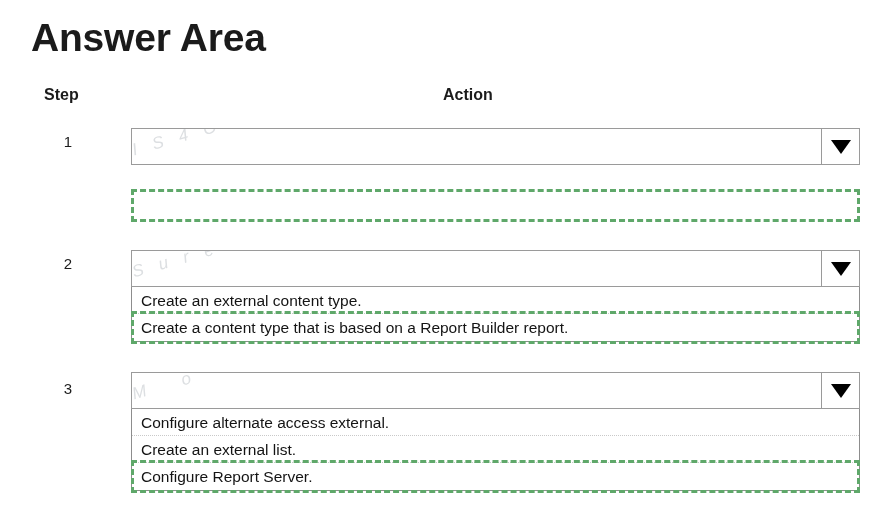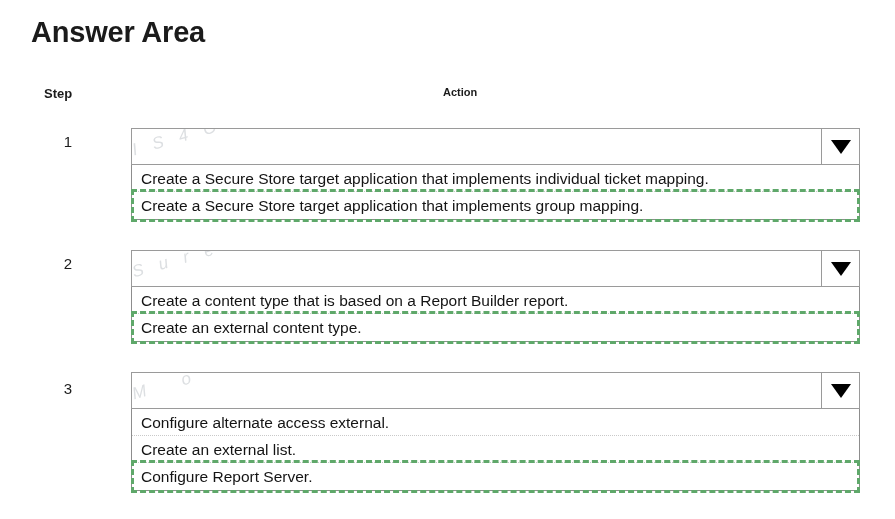--- a/index.html
+++ b/index.html
@@ -19,39 +19,39 @@
   #page-root {
     position: relative;
     width: 895px;
     height: 519px;
   }
 
   .page-title {
     position: absolute;
     left: 31px;
     top: 16px;
-    font-size: 29px;
+    font-size: 39px;
     font-weight: bold;
     letter-spacing: -0.2px;
     color: #1b1b1b;
   }
 
   .col-head-step {
     position: absolute;
     left: 44px;
     top: 86px;
-    font-size: 13px;
+    font-size: 16px;
     font-weight: bold;
     color: #1b1b1b;
   }
   .col-head-action {
     position: absolute;
     left: 443px;
     top: 86px;
-    font-size: 11px;
+    font-size: 16px;
     font-weight: bold;
     color: #1b1b1b;
     text-align: right;
   }
 
   
   .step-block {
     position: absolute;
     left: 0;
     width: 895px;
@@ -161,39 +161,35 @@
   <div id="steps-container">
       <div class="step-block" style="top: 0px;">
         <div class="step-number" style="top: 133px;">1</div>
         <div class="control-wrap" style="top: 128px;">
           <div class="combo-box">
             <div class="combo-watermark">IS4O IS4O IS4O IS4O IS4O IS4O IS4O IS4O IS4O</div>
             <div class="combo-arrow-btn">
               <div class="tri"></div>
             </div>
           </div>
-          <div class="option-list">
-            <div class="option-item">Create a Secure Store target application that implements individual ticket mapping.</div>
-            <div class="option-item">Create a Secure Store target application that implements group mapping.</div>
-          </div>
           <div class="selection-marker" style="border-color: rgb(95, 168, 106); left: 0px; right: 0px; top: 61px; height: 33px;"></div>
         </div>
       </div>
       <div class="step-block" style="top: 0px;">
         <div class="step-number" style="top: 255px;">2</div>
         <div class="control-wrap" style="top: 250px;">
           <div class="combo-box">
             <div class="combo-watermark">Sure Sure Sure Sure Sure Sure Sure Sure Sure</div>
             <div class="combo-arrow-btn">
               <div class="tri"></div>
             </div>
           </div>
           <div class="option-list">
+            <div class="option-item">Create an external content type.</div>
             <div class="option-item">Create a content type that is based on a Report Builder report.</div>
-            <div class="option-item">Create an external content type.</div>
           </div>
           <div class="selection-marker" style="border-color: rgb(95, 168, 106); left: 0px; right: 0px; top: 61px; height: 33px;"></div>
         </div>
       </div>
       <div class="step-block" style="top: 0px;">
         <div class="step-number" style="top: 380px;">3</div>
         <div class="control-wrap" style="top: 372px;">
           <div class="combo-box">
             <div class="combo-watermark">M o M o M o M o M o M o M o M o M o M o M o</div>
             <div class="combo-arrow-btn">

